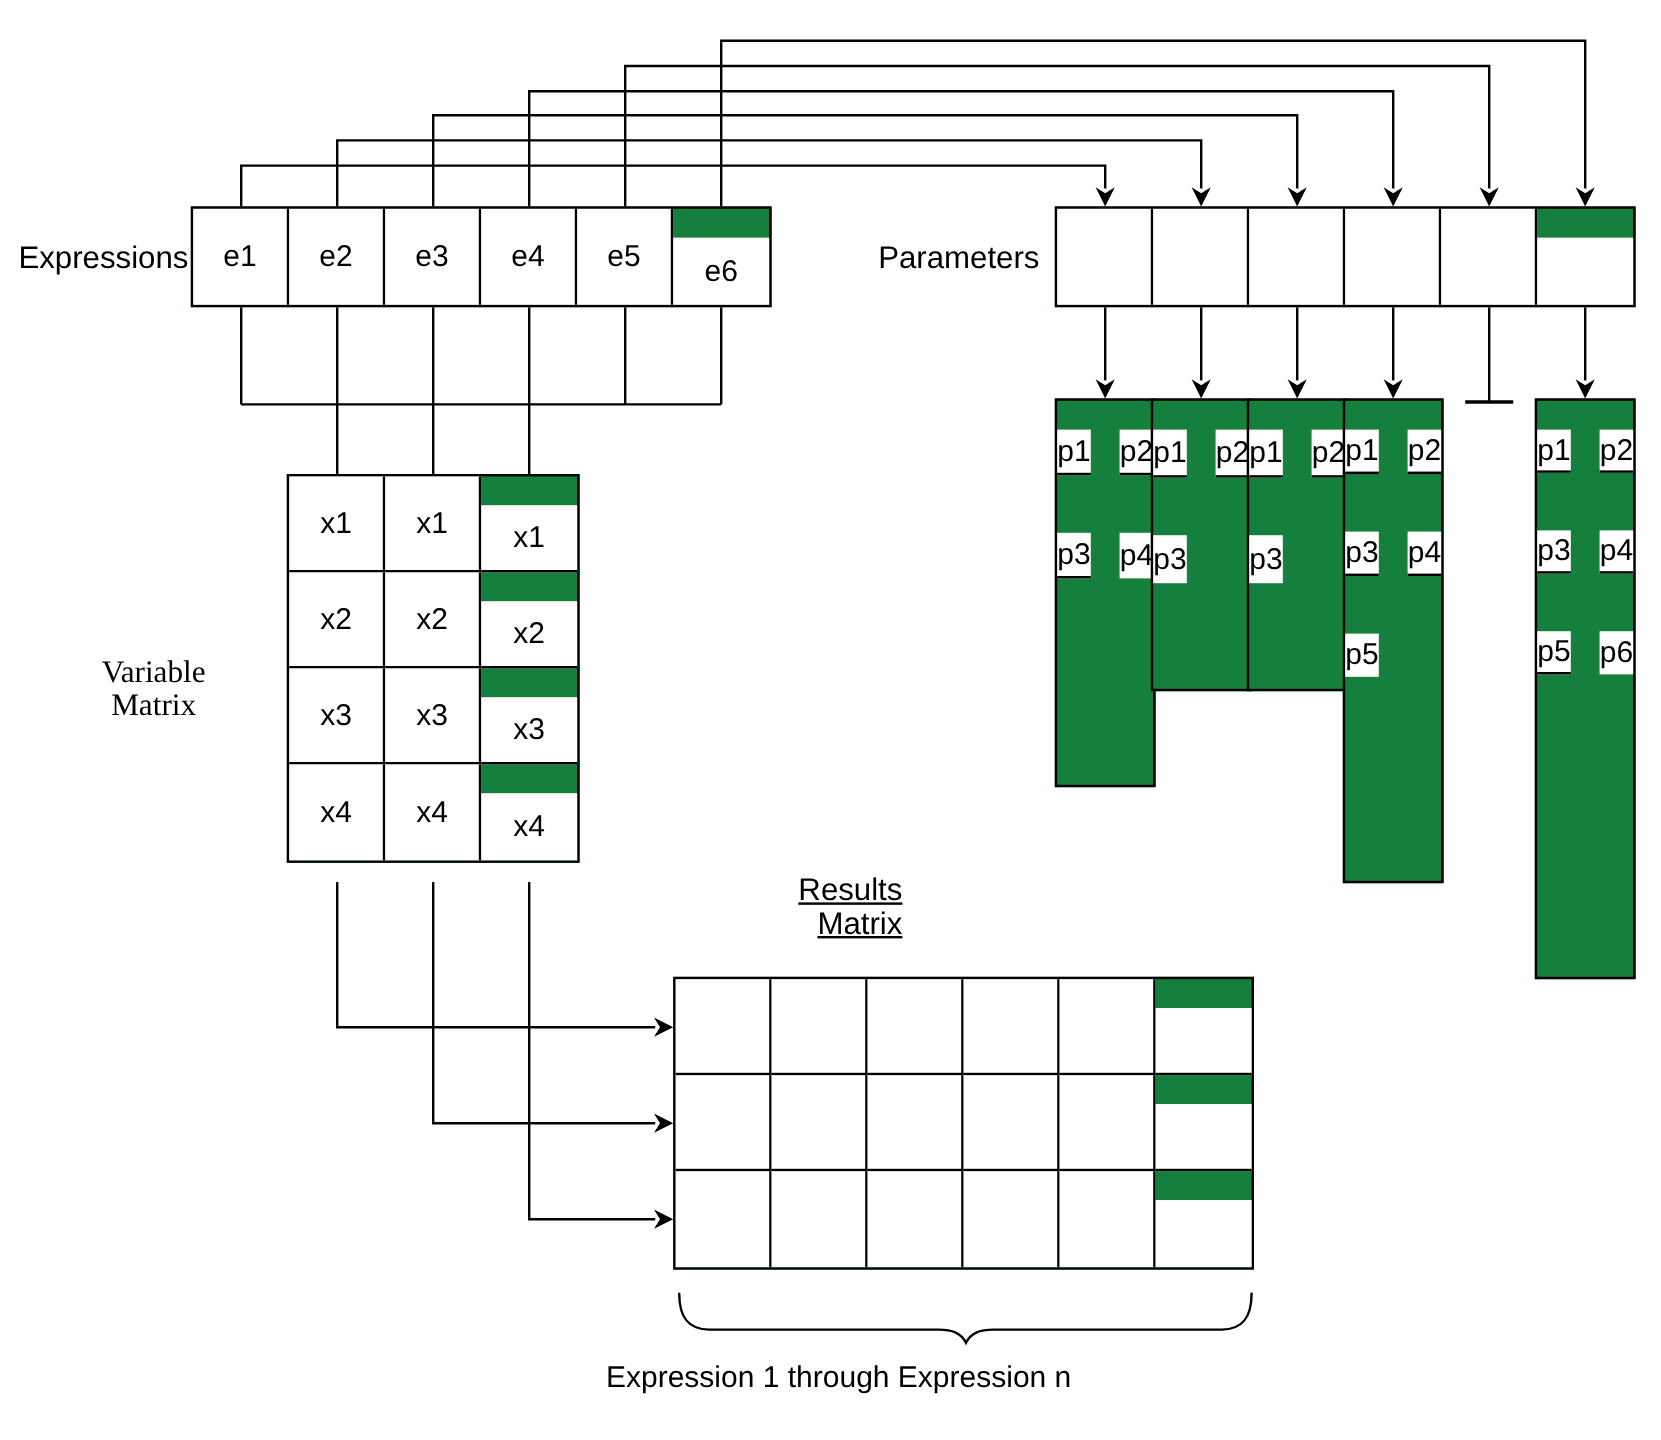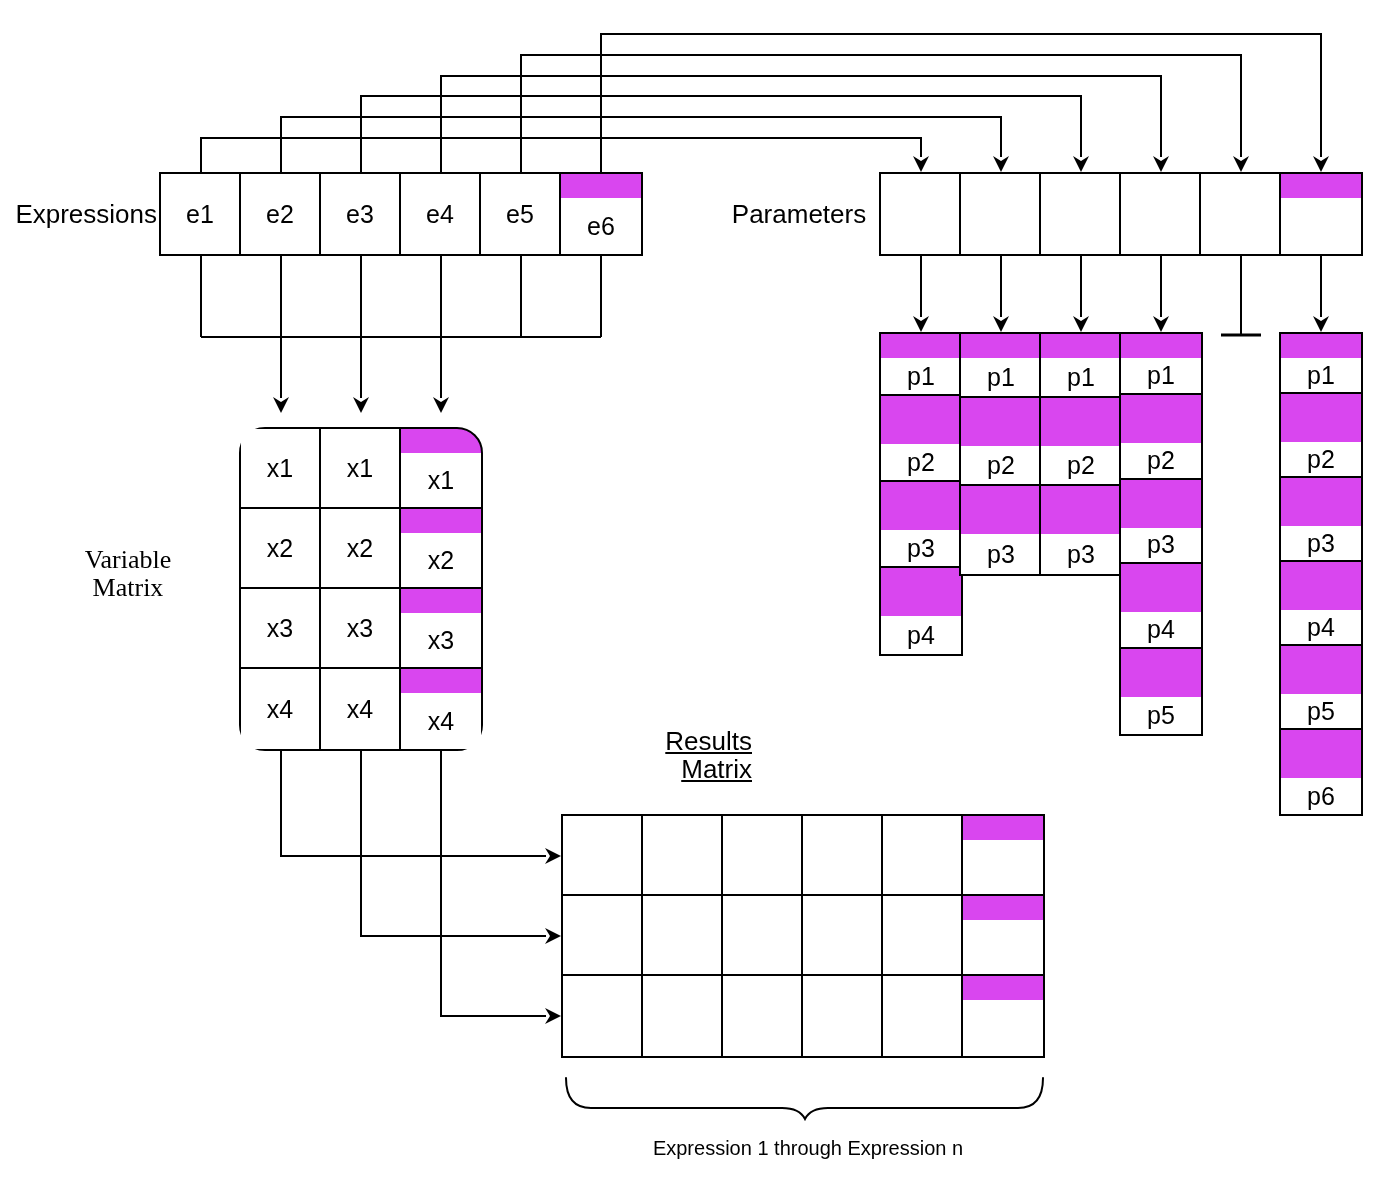--- a/index.html
+++ b/index.html
@@ -14,51 +14,51 @@
   .wires { position: absolute; left: 0; top: 0; width: 1384px; height: 1200px; }
   .wires path { stroke: #000000; stroke-width: 2; fill: none; }
   .wires polygon { fill: #000000; stroke: none; }
   .wires .tbar { stroke-width: 3; }
   .wires .brace { stroke-linecap: round; }
 
   .grid {
     position: absolute;
     display: grid;
     border: 2px solid #000000;
-    background: #d946ef;
+    background: #15803d;
     box-sizing: border-box;
   }
   .cell {
     display: flex; align-items: center; justify-content: center;
     font-size: 25px; line-height: 1;
     border-right: 2px solid #000000;
     border-bottom: 2px solid #000000;
     box-sizing: border-box;
     background: #ffffff;
   }
   .cell.nr { border-right: none; margin-top: 24px; }
   .cell.nb { border-bottom: none; }
 
   .expr-row   { left: 159px;  top: 172px; width: 484px; height: 84px; grid-template-columns: repeat(6,1fr); }
   .param-row  { left: 879px;  top: 172px; width: 484px; height: 84px; grid-template-columns: repeat(6,1fr); }
-  .var-matrix { left: 239px;  top: 427px; width: 244px; height: 324px; grid-template-columns: repeat(3,1fr); grid-template-rows: repeat(4,1fr); border-radius: 26px; }
+  .var-matrix { left: 239px;  top: 395px; width: 244px; height: 324px; grid-template-columns: repeat(3,1fr); grid-template-rows: repeat(4,1fr); }
   .results-matrix { left: 561px; top: 814px; width: 484px; height: 244px; grid-template-columns: repeat(6,1fr); grid-template-rows: repeat(3,1fr); }
-  .pcol  { width: 84px; top: 332px; grid-template-columns: 1fr; gap: 24px; }
+  .pcol  { width: 84px; top: 332px; grid-template-columns: 1fr 1fr; gap: 24px; }
   .pcol1 { left: 879px;  height: 324px; grid-template-rows: repeat(4,1fr); }
   .pcol2 { left: 959px;  height: 244px; grid-template-rows: repeat(3,1fr); }
   .pcol3 { left: 1039px; height: 244px; grid-template-rows: repeat(3,1fr); }
   .pcol4 { left: 1119px; height: 404px; grid-template-rows: repeat(5,1fr); }
   .pcol6 { left: 1279px; height: 484px; grid-template-rows: repeat(6,1fr); }
 
   .lbl { position: absolute; font-size: 26px; line-height: 28px; }
   .lbl-expressions { left: 9px;   top: 200px; width: 148px; text-align: right; }
   .lbl-parameters  { left: 725px; top: 200px; width: 148px; text-align: center; }
   .lbl-variable    { left: 38px;  top: 546px; width: 180px; text-align: center; font-family: Liberation Serif, serif; }
   .lbl-results     { left: 572px; top: 727px; width: 180px; text-align: right; text-decoration: underline; }
-  .lbl-bottom      { left: 505px; top: 1133px; width: 606px; text-align: center; font-size: 20px; line-height: 30px; }
+  .lbl-bottom      { left: 505px; top: 1133px; width: 606px; text-align: left; font-size: 25px; line-height: 30px; }
 </style>
 </head>
 <body>
 
 <div class="canvas">
 
   <svg class="wires" viewBox="0 0 1384 1200">
 
     <g>
       <path d="M201 172 V138 H921 V157"></path>

